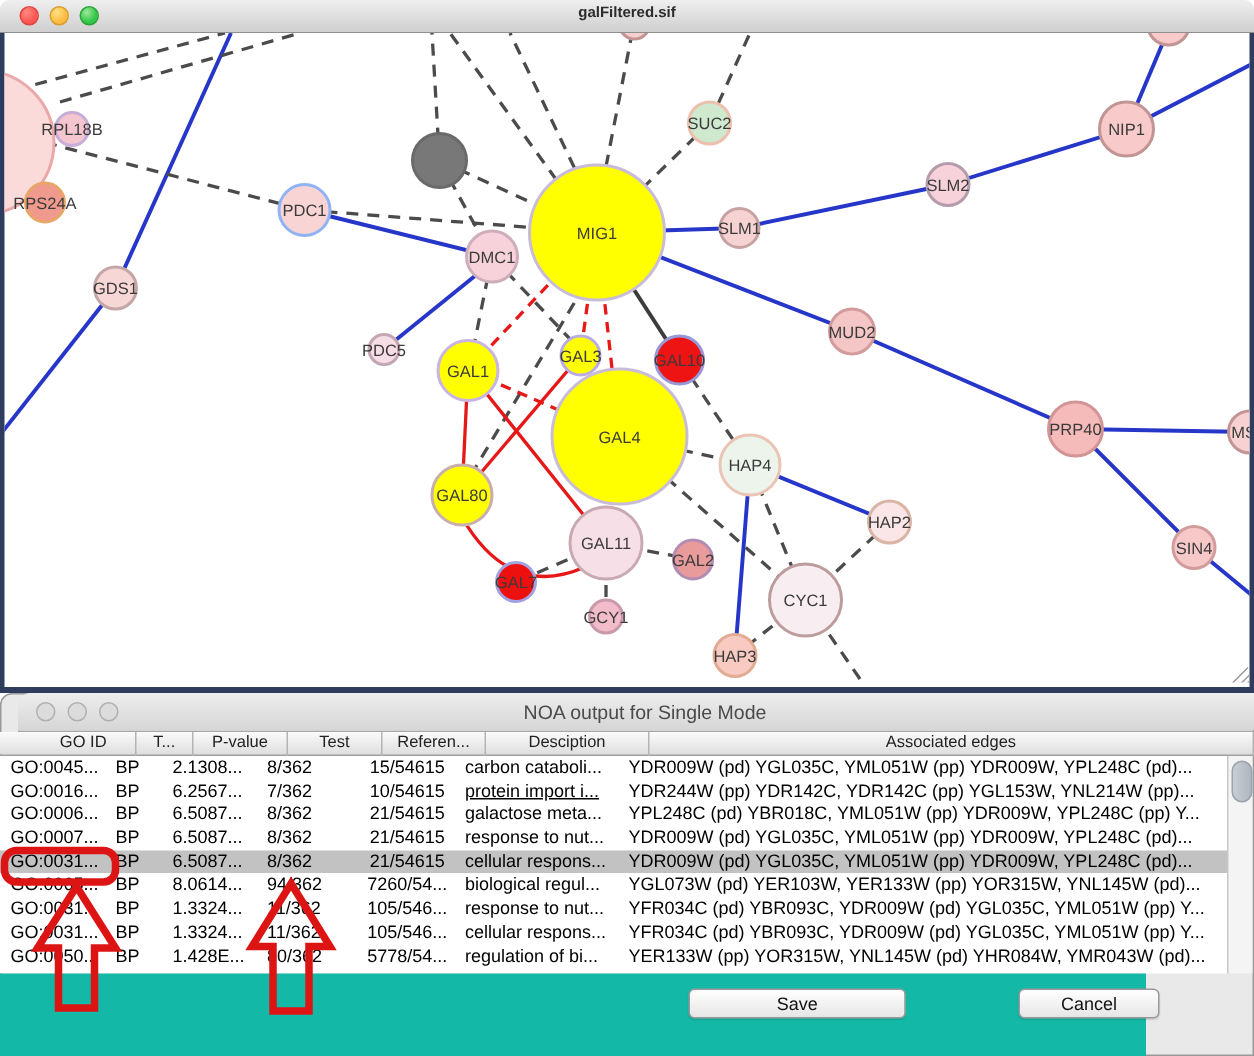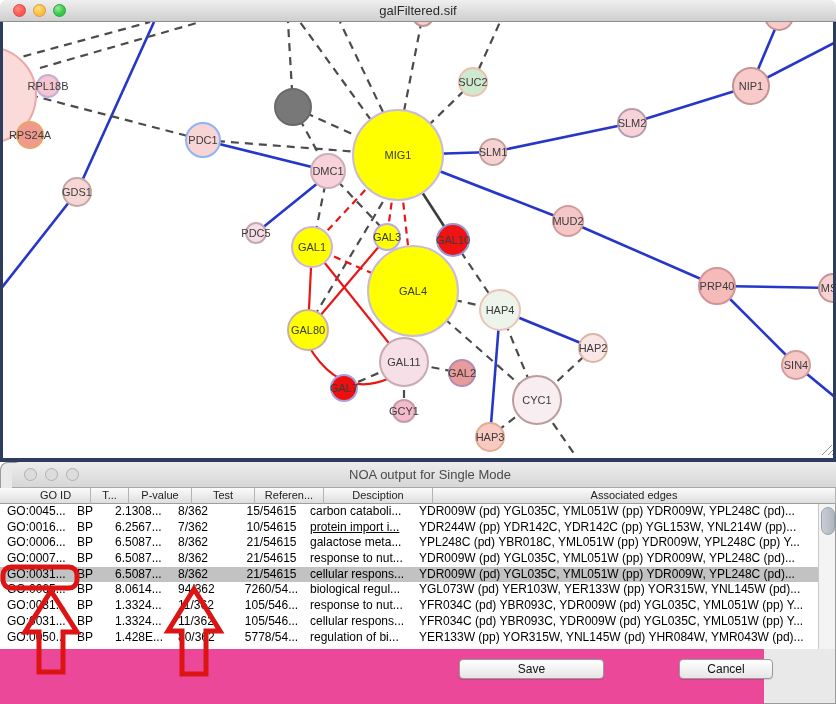--- a/index.html
+++ b/index.html
@@ -11,21 +11,21 @@
   
   .net-window{position:absolute;left:0;top:0;width:836px;height:462px;}
   .titlebar{
     position:absolute;left:0;top:0;width:836px;height:22px;
     background:linear-gradient(#efefef,#cfcfcf);
     border-bottom:1px solid #8f8f8f;border-radius:6px 6px 0 0;
     box-sizing:border-box;
   }
   .titlebar .title{
     position:absolute;left:0;right:0;top:3px;text-align:center;
-    font-size:13px;font-weight:normal;color:#2b2b2b;
+    font-size:10px;font-weight:bold;color:#2b2b2b;
   }
   .lights{position:absolute;left:13px;top:4px;display:flex;gap:7px;}
   .light{width:13px;height:13px;border-radius:50%;box-sizing:border-box;}
   .light.red{background:radial-gradient(circle at 35% 30%, #ff8a80, #fc5753 60%);border:1px solid #d44;}
   .light.yellow{background:radial-gradient(circle at 35% 30%, #ffe082, #fdbc40 60%);border:1px solid #d89e2a;}
   .light.green{background:radial-gradient(circle at 35% 30%, #9ce89a, #33c748 60%);border:1px solid #2aa33a;}
   .light.gray{background:#dcdcdc;border:1px solid #b0b0b0;}
   .net-canvas{
     position:absolute;left:0;top:22px;width:836px;height:440px;
     background:#ffffff;box-sizing:border-box;
@@ -78,21 +78,21 @@
     position:absolute;right:1px;top:42px;width:17px;height:145px;
     background:#f4f4f4;border-left:1px solid #c8c8c8;box-sizing:border-box;
   }
   .vthumb{
     position:absolute;left:2px;top:3px;width:12px;height:26px;
     background:linear-gradient(90deg,#c9ced4,#aeb6bf);
     border:1px solid #9aa2ab;border-radius:7px;
   }
   .noa-footer{
     position:absolute;left:0;top:187px;width:764px;height:55px;
-    background:#ec4899;
+    background:#14b8a6;
   }
   .mac-btn{
     position:absolute;height:20px;box-sizing:border-box;
     background:linear-gradient(#ffffff,#e6e6e6);
     border:1px solid #9a9a9a;border-radius:4px;
     font-family:"Liberation Sans", sans-serif;font-size:12px;color:#111;
     text-align:center;line-height:18px;
     box-shadow:0 1px 1px rgba(0,0,0,0.12);
   }
   #save-btn{left:459px;top:10px;width:145px;}

